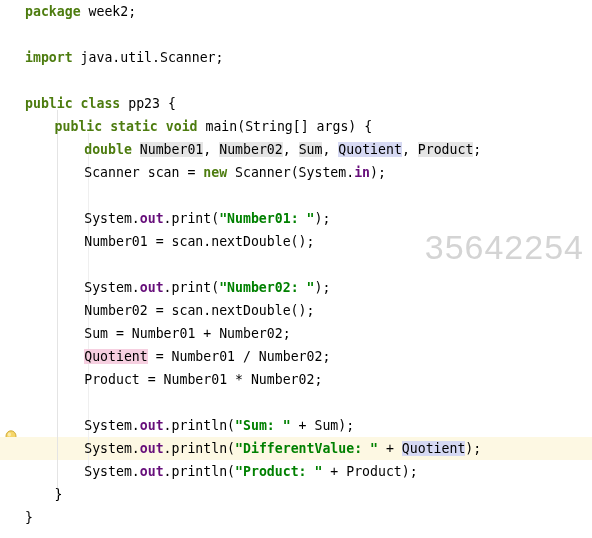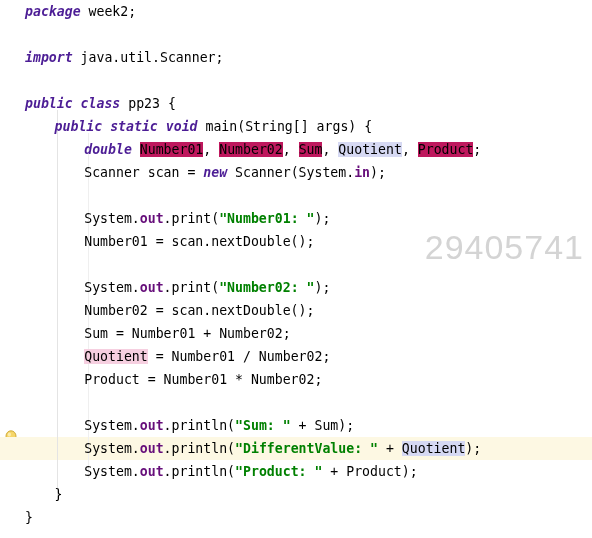--- a/index.html
+++ b/index.html
@@ -102,35 +102,35 @@
     position: absolute;
     top: 133px;
     left: 88px;
     width: 1px;
     height: 345px;
     background: #efefef;
     z-index: 1;
   }
 
   
-  .kw       { color: #4c1d95; font-weight: bold; font-style: italic; }
+  .kw       { color: #4d7c0f; font-weight: bold; }
   .str      { color: #008000; font-weight: bold; }
   .field    { color: #660e7a; font-weight: bold; }
   .plain    { color: #000000; }
 
-  .hl-read  { background: #be185d; }
+  .hl-read  { background: #e5e5e5; }
   .hl-sel   { background: #d6d9f3; }
   .hl-write { background: #f6cfe0; }
 </style>
 </head>
 <body>
 
 <div id="editor">
 
-  <div class="watermark">29405741</div>
+  <div class="watermark">35642254</div>
 
   <div class="guide"></div>
   <div class="guide2"></div>
 
   <div class="gutter">
     <div class="bulb">
       <svg viewBox="0 0 14 16" width="14" height="16" aria-hidden="true">
         <ellipse cx="7" cy="6.2" rx="5" ry="5.4" fill="#f6d66a" stroke="#c9a227" stroke-width="0.9"></ellipse>
         <ellipse cx="5.4" cy="4.6" rx="1.6" ry="2" fill="#fdf0b6" opacity="0.85"></ellipse>
         <rect x="4.4" y="11.1" width="5.2" height="1.5" rx="0.5" fill="#8f8f8f"></rect>

